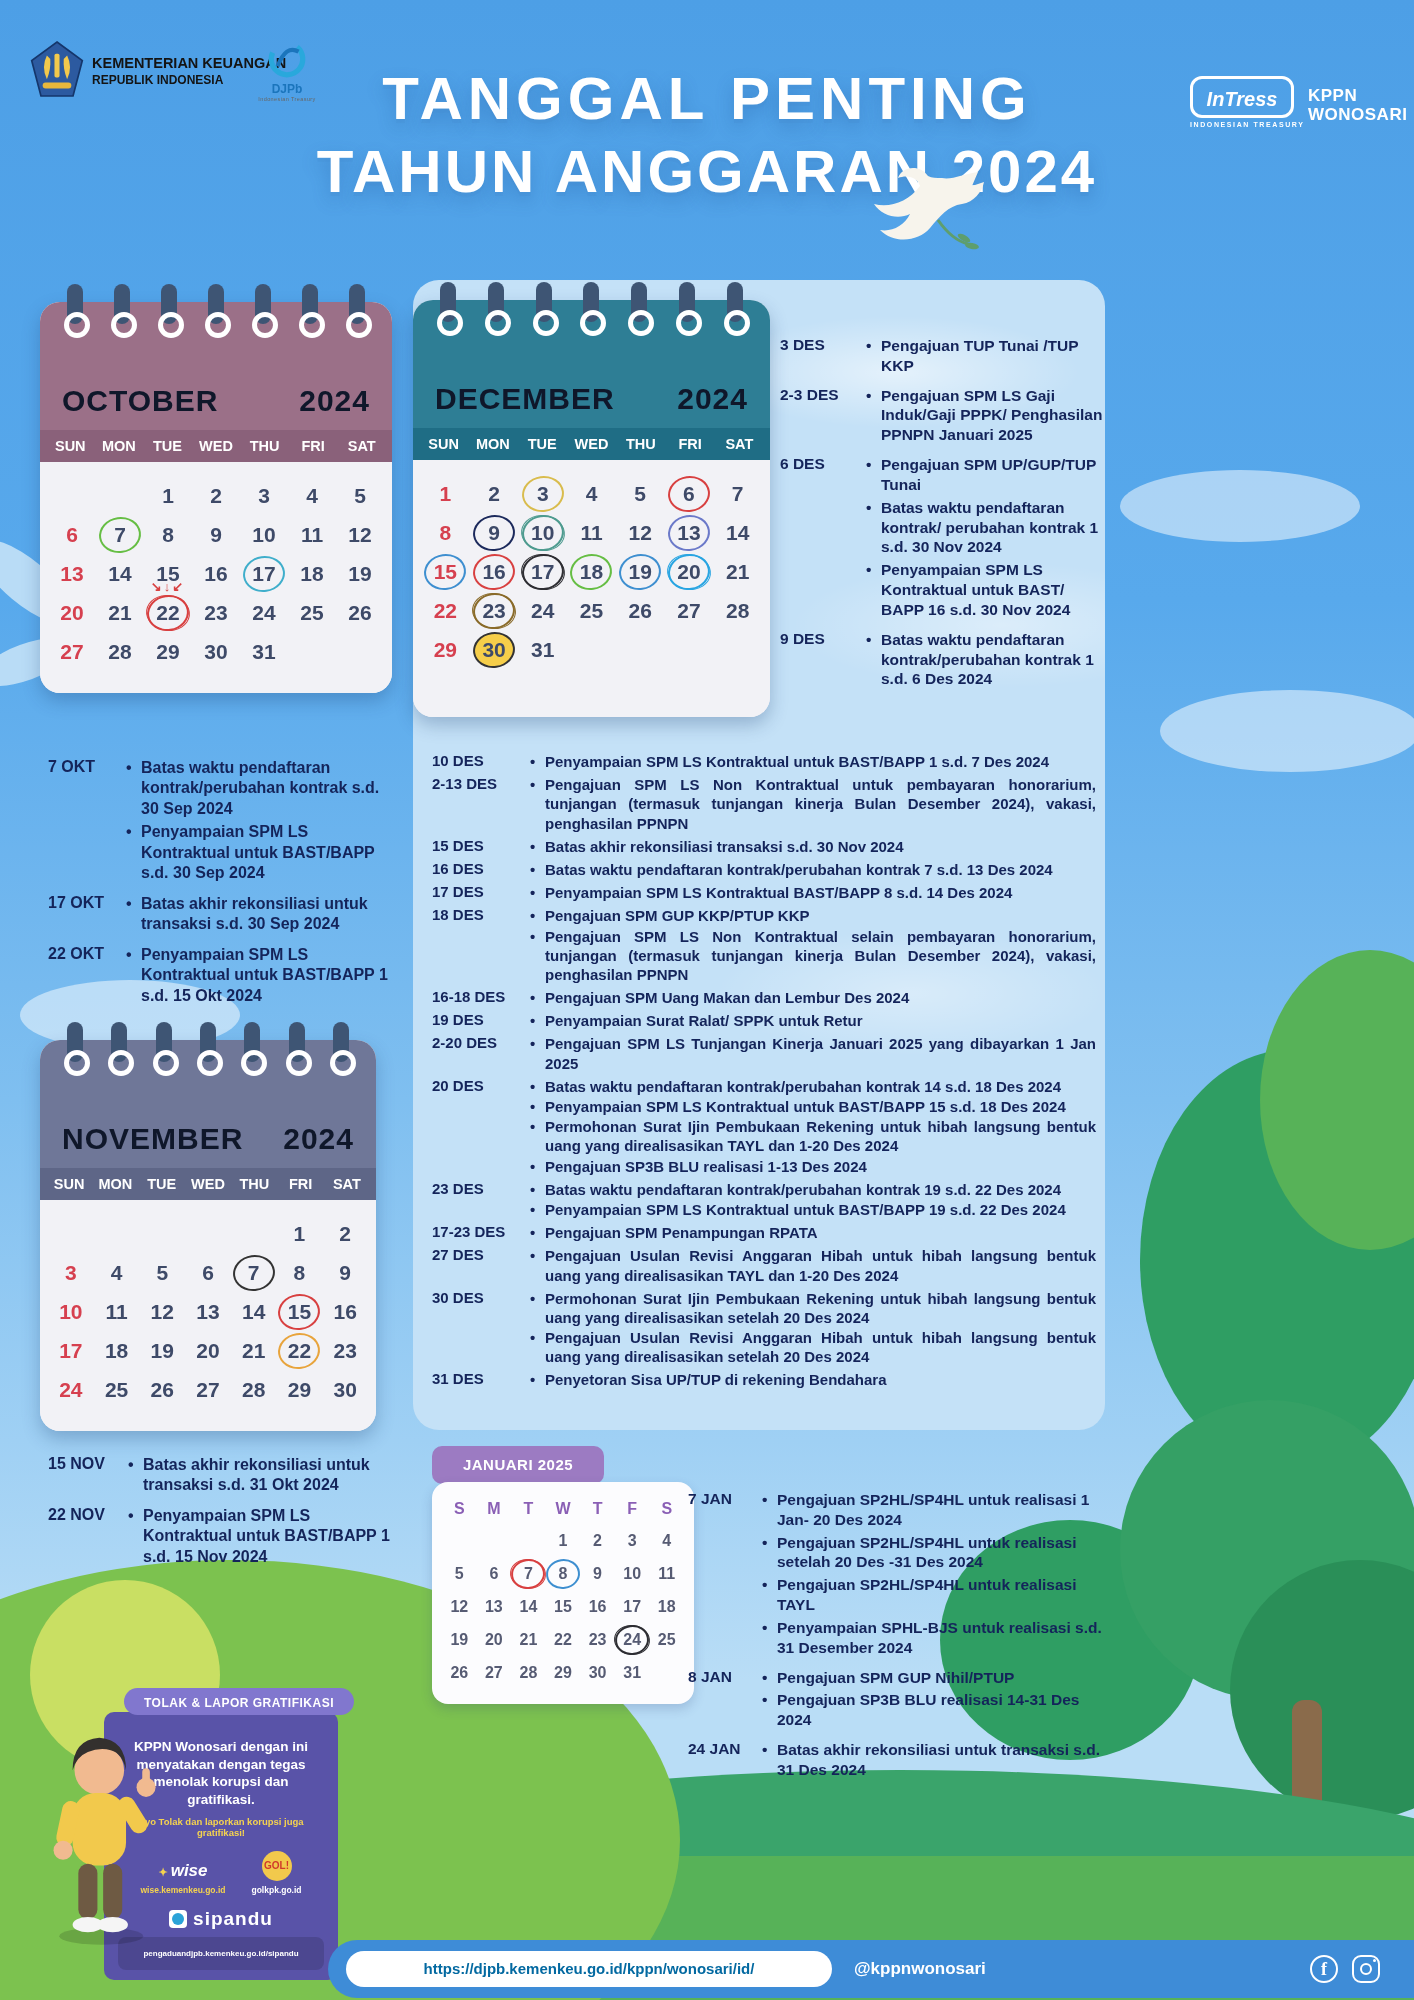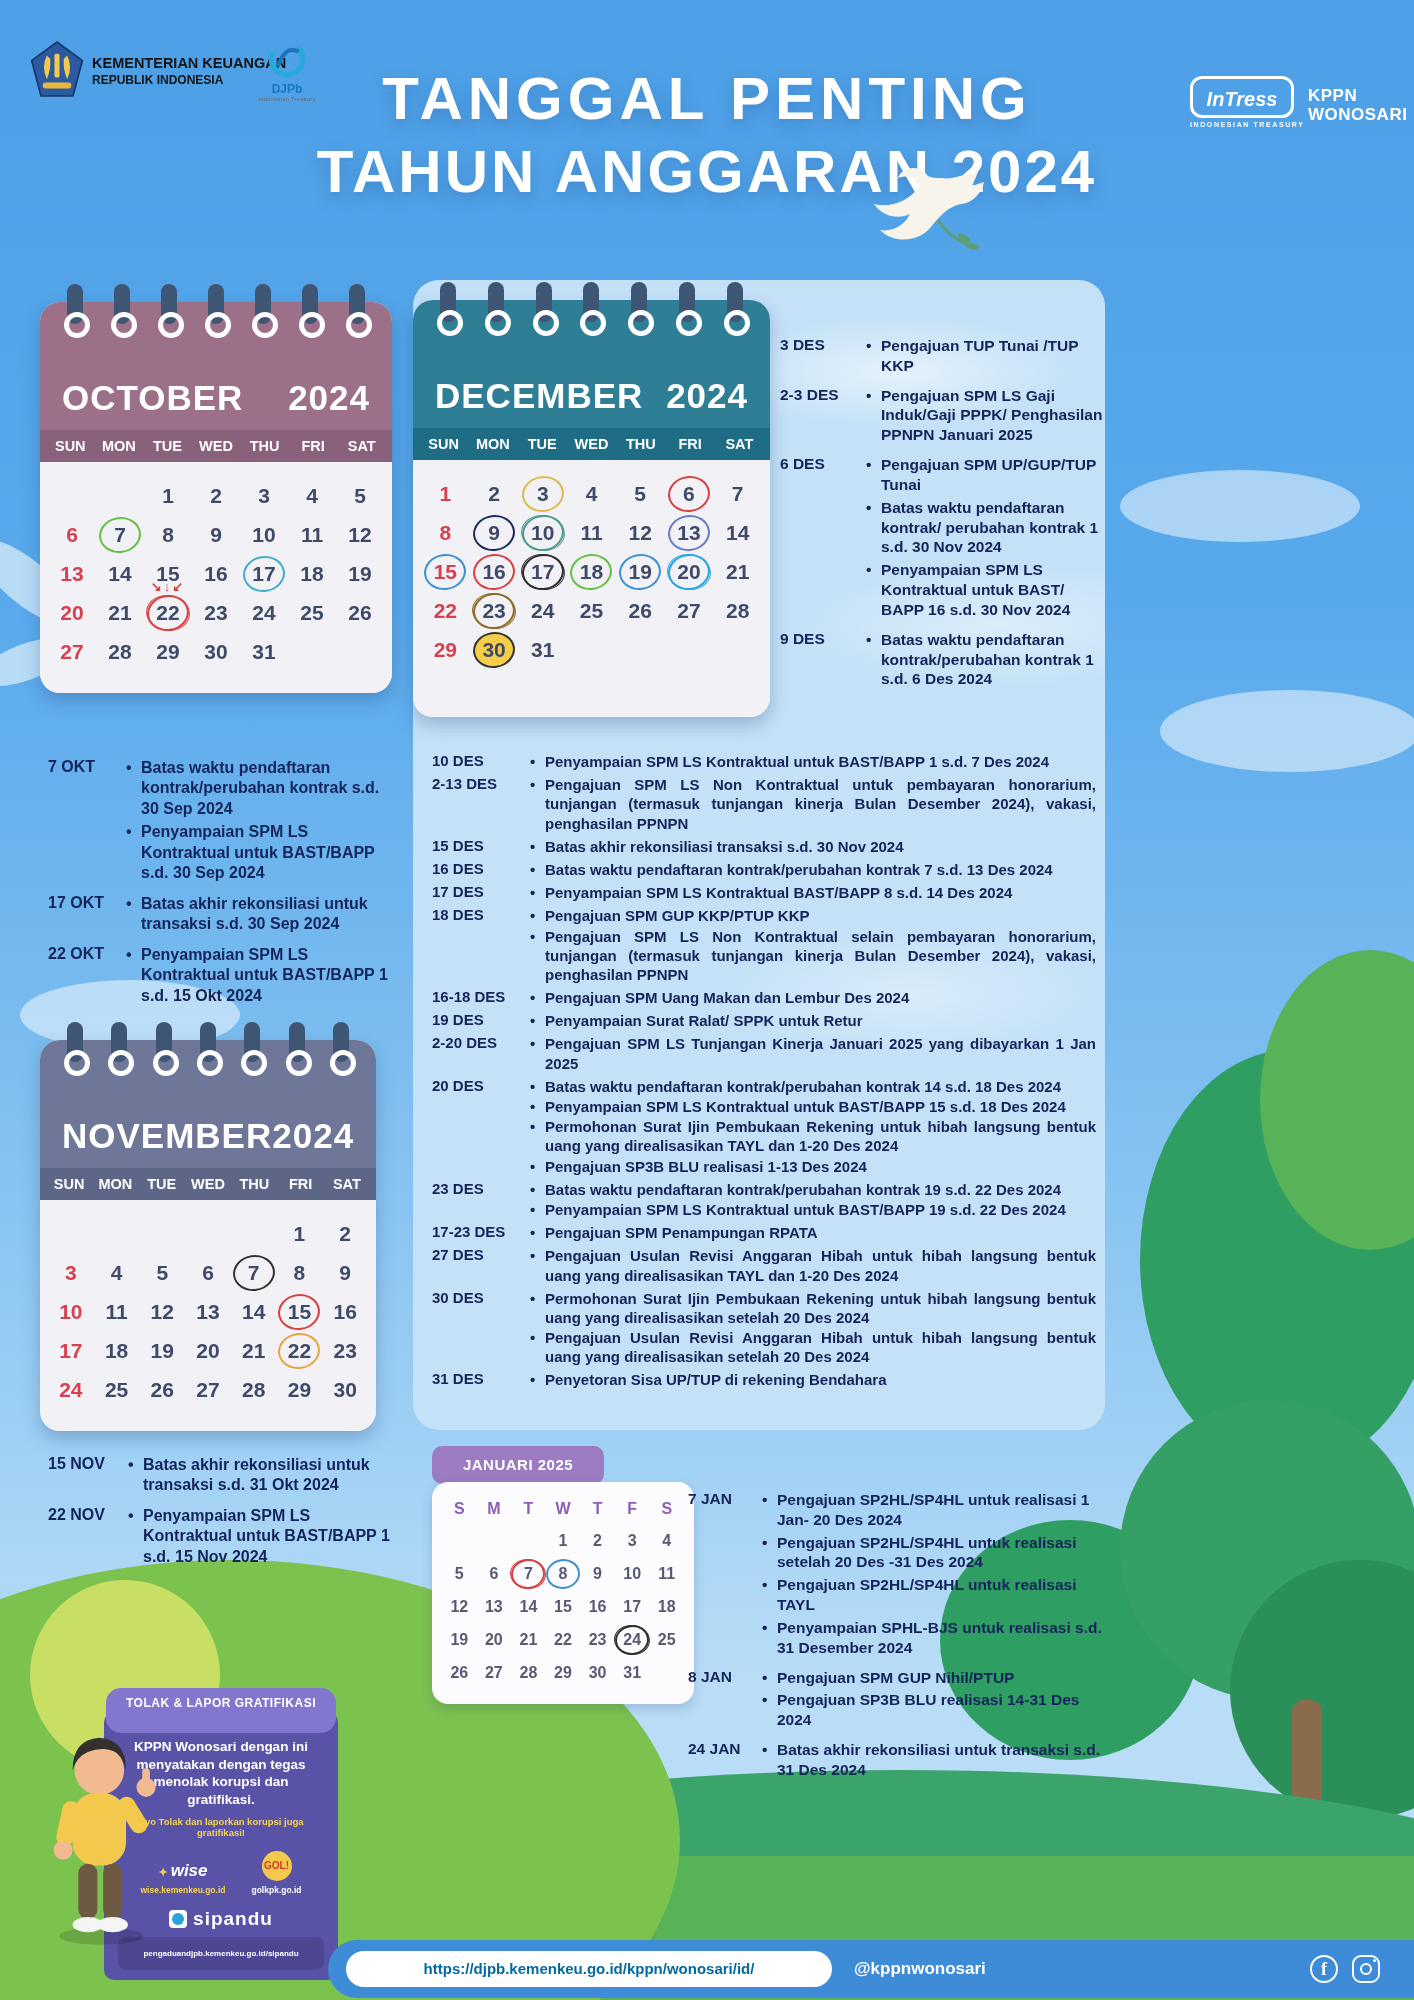--- a/index.html
+++ b/index.html
@@ -34,21 +34,21 @@
   .title .t1{font-size:60px;letter-spacing:5px;}
   .title .t2{font-size:60px;letter-spacing:3px;margin-top:4px;}
   .dove{position:absolute;left:868px;top:158px;z-index:2;}
   
   .cal{position:absolute;border-radius:20px;background:#f2f2f6;z-index:2;box-shadow:0 8px 18px rgba(25,60,110,.28);}
   .rings{position:absolute;top:-18px;left:24px;right:24px;display:flex;justify-content:space-between;z-index:3;}
   .ringu{position:relative;width:22px;height:58px;}
   .ringu::before{content:"";position:absolute;top:0;left:3px;width:16px;height:40px;background:#3e5574;border-radius:8px;}
   .ringu::after{content:"";position:absolute;top:28px;left:0;width:16px;height:16px;border:5px solid #fff;border-radius:50%;}
   .cal-head{height:128px;box-sizing:border-box;display:flex;justify-content:space-between;align-items:flex-end;
-    padding:0 22px 12px;font-size:35px;font-weight:bold;color:#ffffff;letter-spacing:1px;border-radius:20px 20px 0 0;}
+    padding:0 22px 12px;font-size:30px;font-weight:bold;color:#0f172a;letter-spacing:1px;border-radius:20px 20px 0 0;}
   .cal-days{display:grid;grid-template-columns:repeat(7,1fr);padding:8px 6px;font-size:14.5px;font-weight:bold;color:#fff;text-align:center;}
   .cal-body{background:#f2f2f6;border-radius:0 0 20px 20px;padding:18px 8px 26px;display:grid;grid-template-columns:repeat(7,1fr);row-gap:8px;}
   .cell{position:relative;z-index:0;height:31px;line-height:31px;text-align:center;font-size:21px;font-weight:bold;color:#3e4a68;}
   .cell.red{color:#d6404f;}
   .cal-oct{left:40px;top:302px;width:352px;}
   .cal-oct .cal-head{background:#9b7088;} .cal-oct .cal-days{background:#8a617a;}
   .cal-dec{left:413px;top:300px;width:357px;}
   .cal-dec .cal-head{background:#2e7e95;} .cal-dec .cal-days{background:#1f6d85;}
   .cal-dec .cal-body{padding-bottom:52px;}
   .cal-nov{left:40px;top:1040px;width:336px;}
@@ -85,21 +85,21 @@
   .ev-items li{position:relative;padding-left:15px;margin-bottom:3px;}
   .ev-items li::before{content:"•";position:absolute;left:0;}
   .ev-oct{left:48px;top:758px;width:352px;--lw:70px;--fs:16px;}
   .ev-nov{left:48px;top:1455px;width:352px;--lw:72px;--fs:16px;}
   .ev-side{left:780px;top:336px;width:324px;--lw:78px;--fs:15.5px;}
   .ev-main{left:432px;top:752px;width:664px;--lw:90px;--fs:15px;}
   .ev-main .ev-row{margin-bottom:3px;}
   .ev-main .ev-items li{text-align:justify;margin-bottom:1px;}
   .ev-jan{left:688px;top:1490px;width:414px;--lw:66px;--fs:15.5px;}
   
-  .grat-pill{position:absolute;left:106px;top:1688px;width:230px;height:45px;background:#8177ce;border-radius:15px;
+  .grat-pill{position:absolute;left:124px;top:1688px;width:230px;height:27px;background:#8177ce;border-radius:15px;
     color:#fff;font-weight:bold;font-size:12px;text-align:center;line-height:30px;z-index:5;letter-spacing:.5px;}
   .grat-box{position:absolute;left:104px;top:1712px;width:234px;background:#5953a8;border-radius:10px;z-index:4;
     text-align:center;color:#fff;padding:26px 0 10px;box-sizing:border-box;}
   .grat-statement{font-size:13.5px;font-weight:bold;line-height:1.3;padding:0 16px;}
   .grat-cta{font-size:9.5px;color:#f5d34f;font-weight:bold;margin-top:8px;padding:0 18px;}
   .grat-logos{display:flex;justify-content:center;gap:26px;margin-top:13px;align-items:flex-end;}
   .wise-logo{font-size:17px;font-weight:bold;font-style:italic;}
   .wise-logo::before{content:"✦ ";color:#f5d34f;font-style:normal;font-size:11px;}
   .gol-logo{width:30px;height:30px;background:#f2c94c;border-radius:50%;color:#d03a2b;font-size:10px;font-weight:bold;line-height:30px;margin:0 auto;}
   .gl-url{font-size:8.5px;font-weight:bold;margin-top:4px;}

